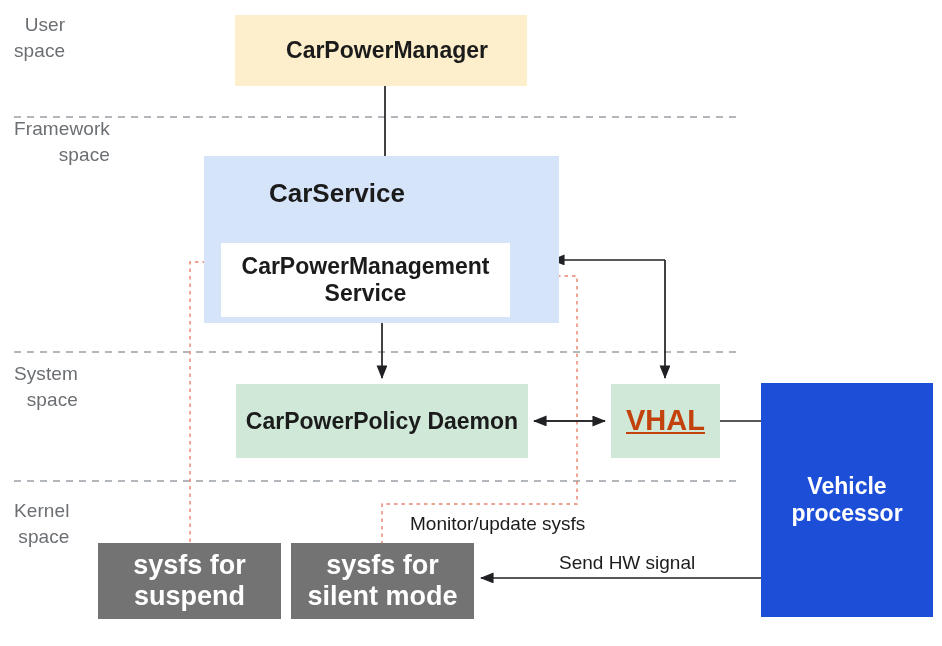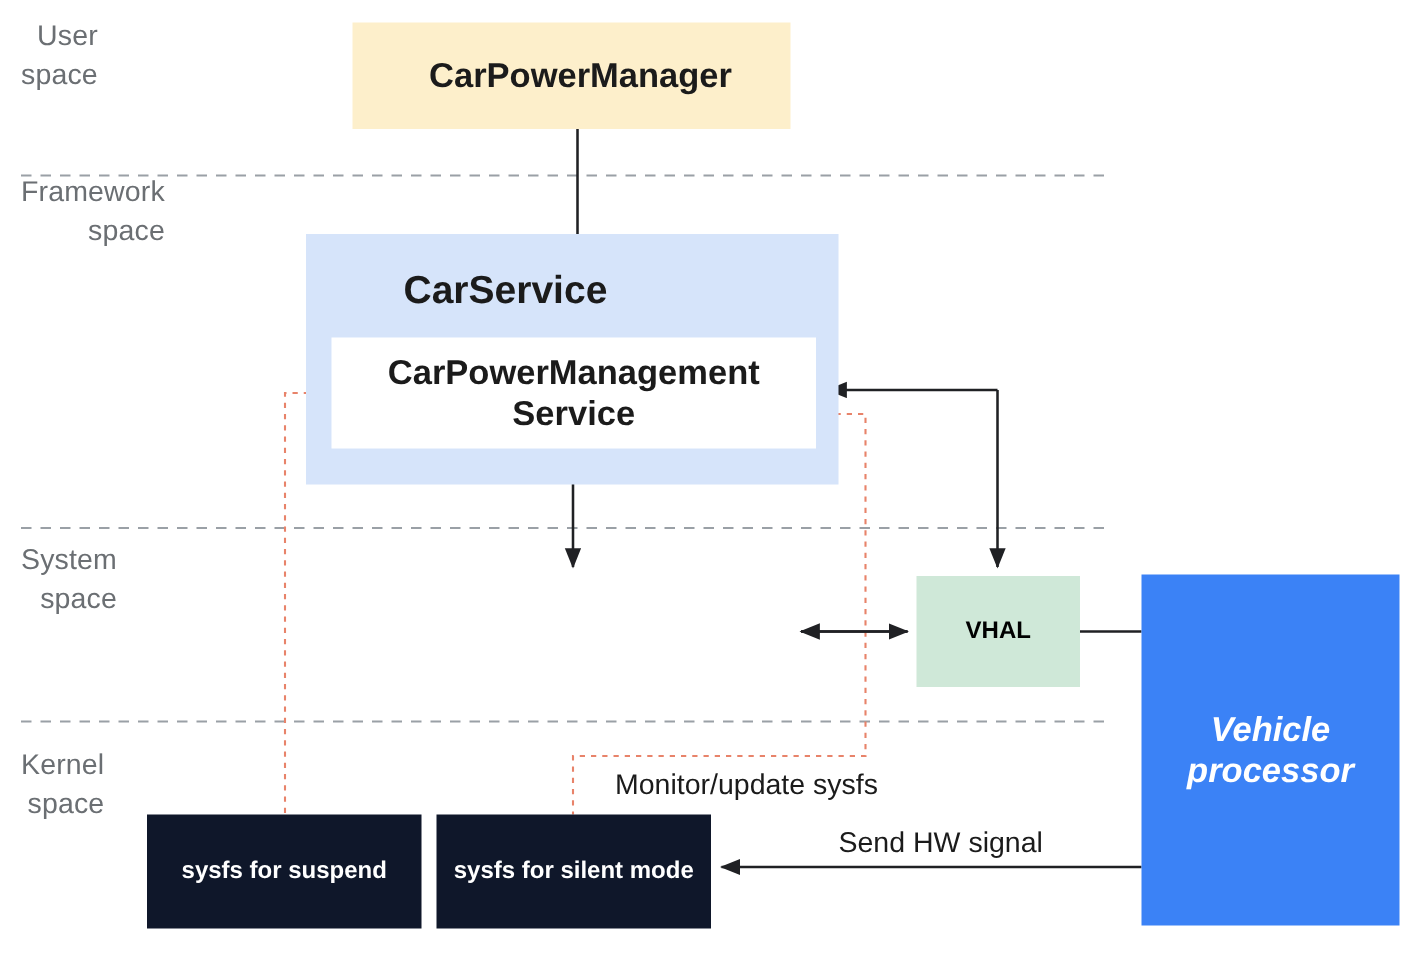--- a/index.html
+++ b/index.html
@@ -58,33 +58,33 @@
     color: #1b1b1b;
     font-size: 23px;
   }
   .node-green-light {
     background: #CFE8D8;
     color: #1b1b1b;
     font-size: 23px;
   }
   .node-vhal {
     background: #CFE8D8;
-    color: #000000;
-    font-size: 16px;
+    color: #c2410c;
+    font-size: 29px;
+    text-decoration: underline;
   }
   .node-sysfs {
-    background: #0f172a;
+    background: #737373;
     color: #ffffff;
-    font-size: 16px;
+    font-size: 27px;
   }
   .node-vp {
-    background: #3b82f6;
+    background: #1d4ed8;
     color: #ffffff;
     font-size: 23px;
-    font-style: italic;
   }
   .edge-label {
     position: absolute;
     color: #1b1b1b;
     font-size: 19px;
     white-space: nowrap;
     font-weight: 400;
   }
   svg.wires {
     position: absolute;
@@ -137,23 +137,25 @@
   <div class="layer-label" style="left:14px; top:361px;">System
 space</div>
   <div class="layer-label" style="left:14px; top:498px;">Kernel
 space</div>
 
   <div class="node node-cpm" style="left:235px; top:15px; width:292px; height:71px;">CarPowerManager</div>
 
   <div class="group-carservice" style="left:204px; top:156px; width:355px; height:167px;"></div>
   <div class="group-title" style="left:221px; top:178px;">CarService</div>
 
-  <div class="node node-cpms" style="left:221px; top:225px; width:323px; height:74px;">CarPowerManagement
+  <div class="node node-cpms" style="left:221px; top:243px; width:289px; height:74px;">CarPowerManagement
 Service</div>
 
+  <div class="node node-green-light" style="left:236px; top:384px; width:292px; height:74px;">CarPowerPolicy
+Daemon</div>
 
   <div class="node node-vhal" style="left:611px; top:384px; width:109px; height:74px;">VHAL</div>
 
   <div class="node node-sysfs" style="left:98px; top:543px; width:183px; height:76px;">sysfs for
 suspend</div>
 
   <div class="node node-sysfs" style="left:291px; top:543px; width:183px; height:76px;">sysfs for
 silent mode</div>
 
   <div class="node node-vp" style="left:761px; top:383px; width:172px; height:234px;">Vehicle

